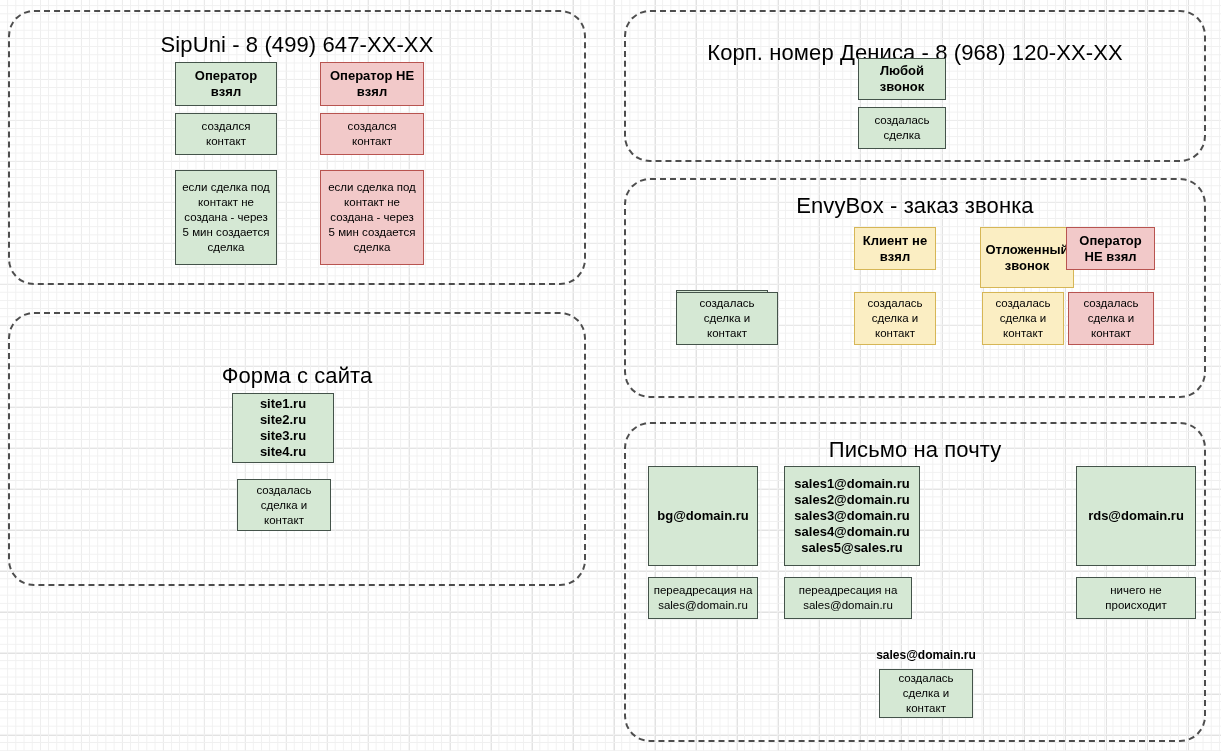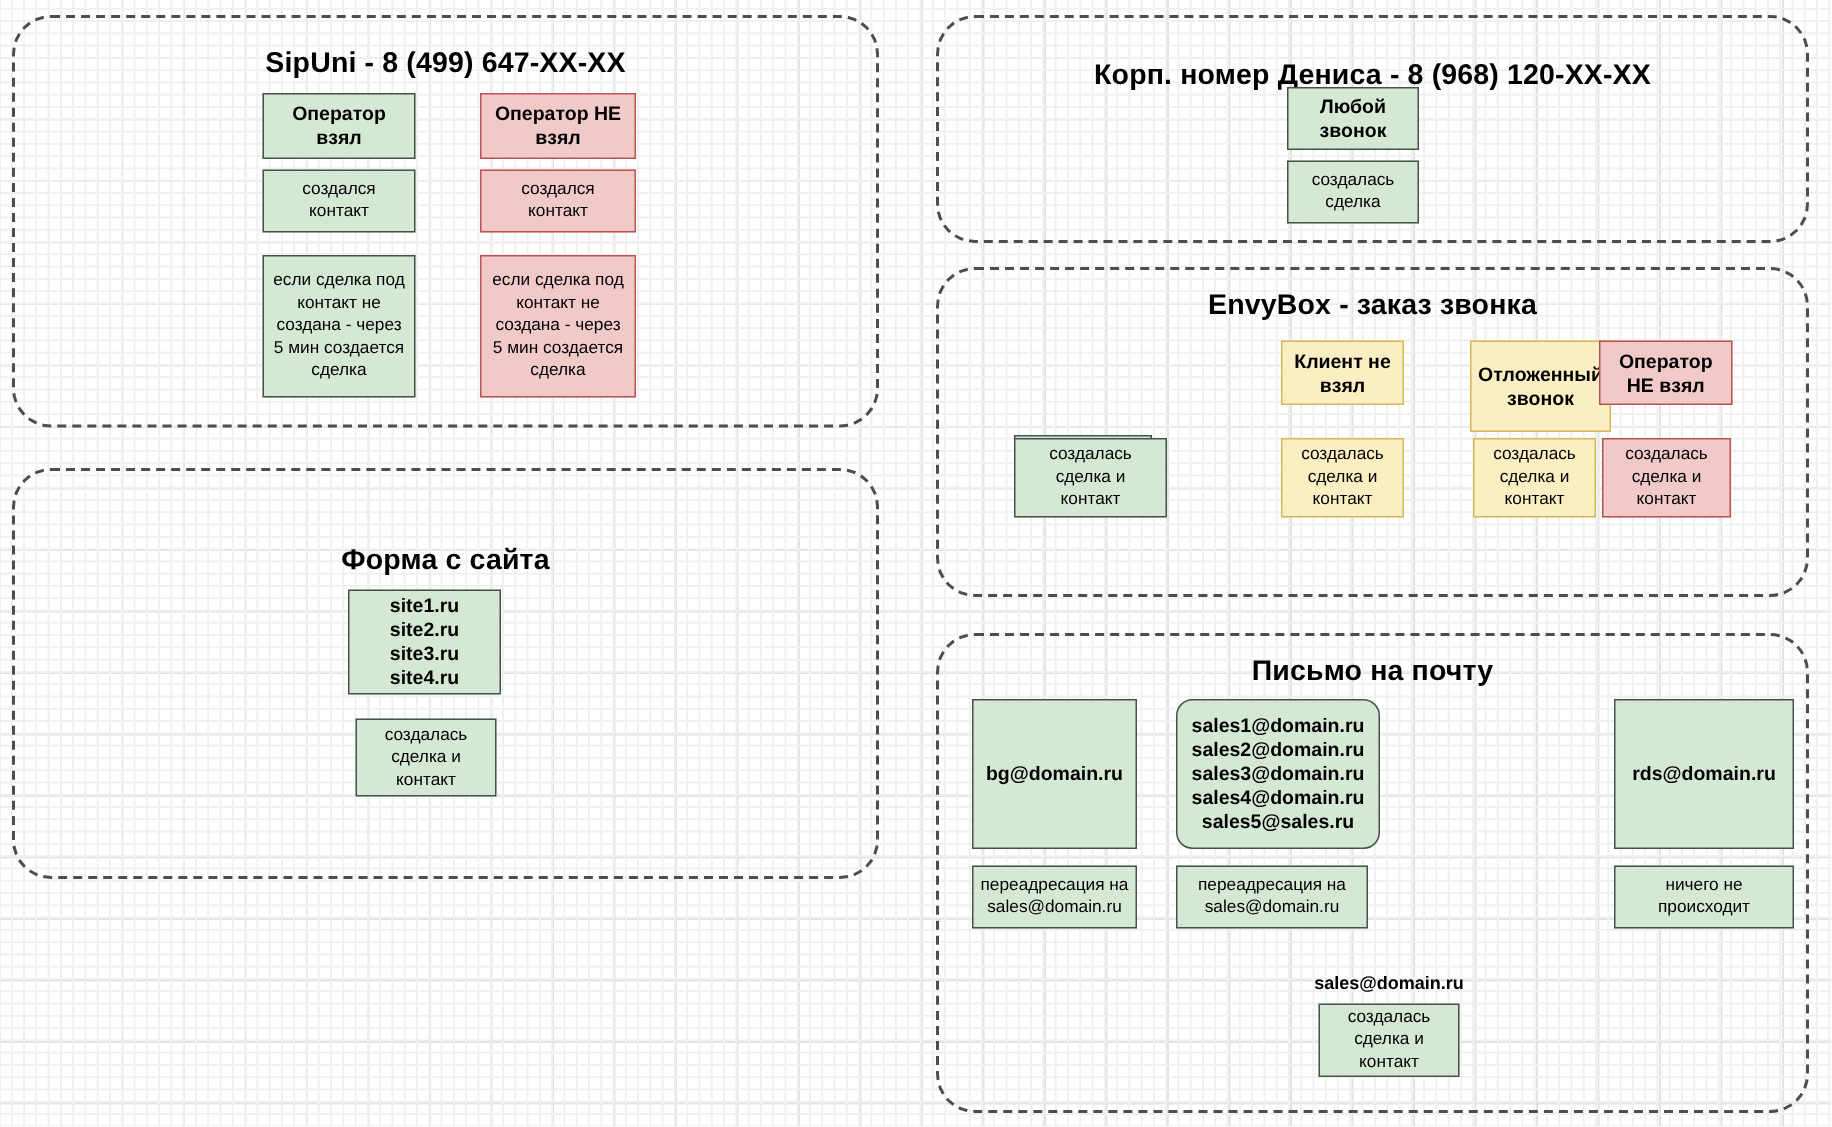--- a/index.html
+++ b/index.html
@@ -33,22 +33,22 @@
     border: 2px dashed #4d4d4d;
     border-radius: 26px;
     box-sizing: border-box;
     background: transparent;
   }
   .panel-title {
     position: absolute;
     left: 0;
     width: 100%;
     text-align: center;
-    font-size: 19px;
-    font-weight: 700;
+    font-size: 22px;
+    font-weight: 400;
     color: #000;
     letter-spacing: 0.1px;
     white-space: nowrap;
   }
   .box {
     position: absolute;
     box-sizing: border-box;
     display: flex;
     align-items: center;
     justify-content: center;
@@ -253,21 +253,21 @@
 
   <div class="panel" style="left:624px; top:422px; width:582px; height:320px;">
     <div class="panel-title" style="top:13px;">Письмо на почту</div>
 
     <div class="box green bold" style="left:22px; top:42px; width:110px; height:100px;">
       <div class="lines">
         <div>bg@domain.ru</div>
       </div>
     </div>
 
-    <div class="box green bold list-left" style="left:158px; top:42px; width:136px; height:100px;border-radius:11px;">
+    <div class="box green bold list-left" style="left:158px; top:42px; width:136px; height:100px;">
       <div class="lines">
         <div>sales1@domain.ru</div>
         <div>sales2@domain.ru</div>
         <div>sales3@domain.ru</div>
         <div>sales4@domain.ru</div>
         <div>sales5@sales.ru</div>
       </div>
     </div>
 
     <div class="box green bold" style="left:450px; top:42px; width:120px; height:100px;">

